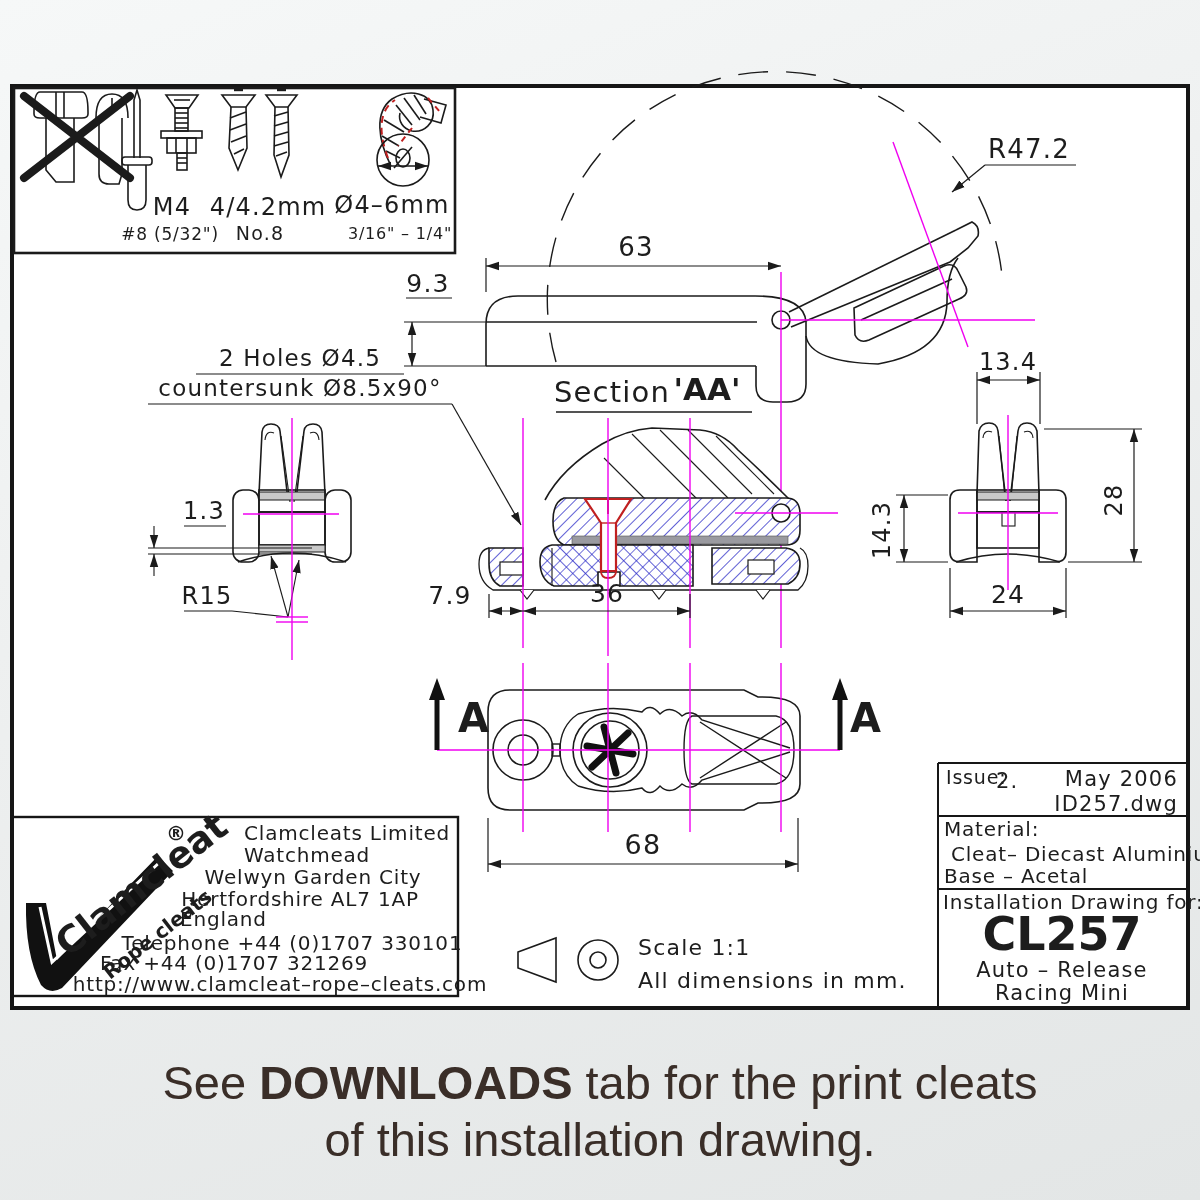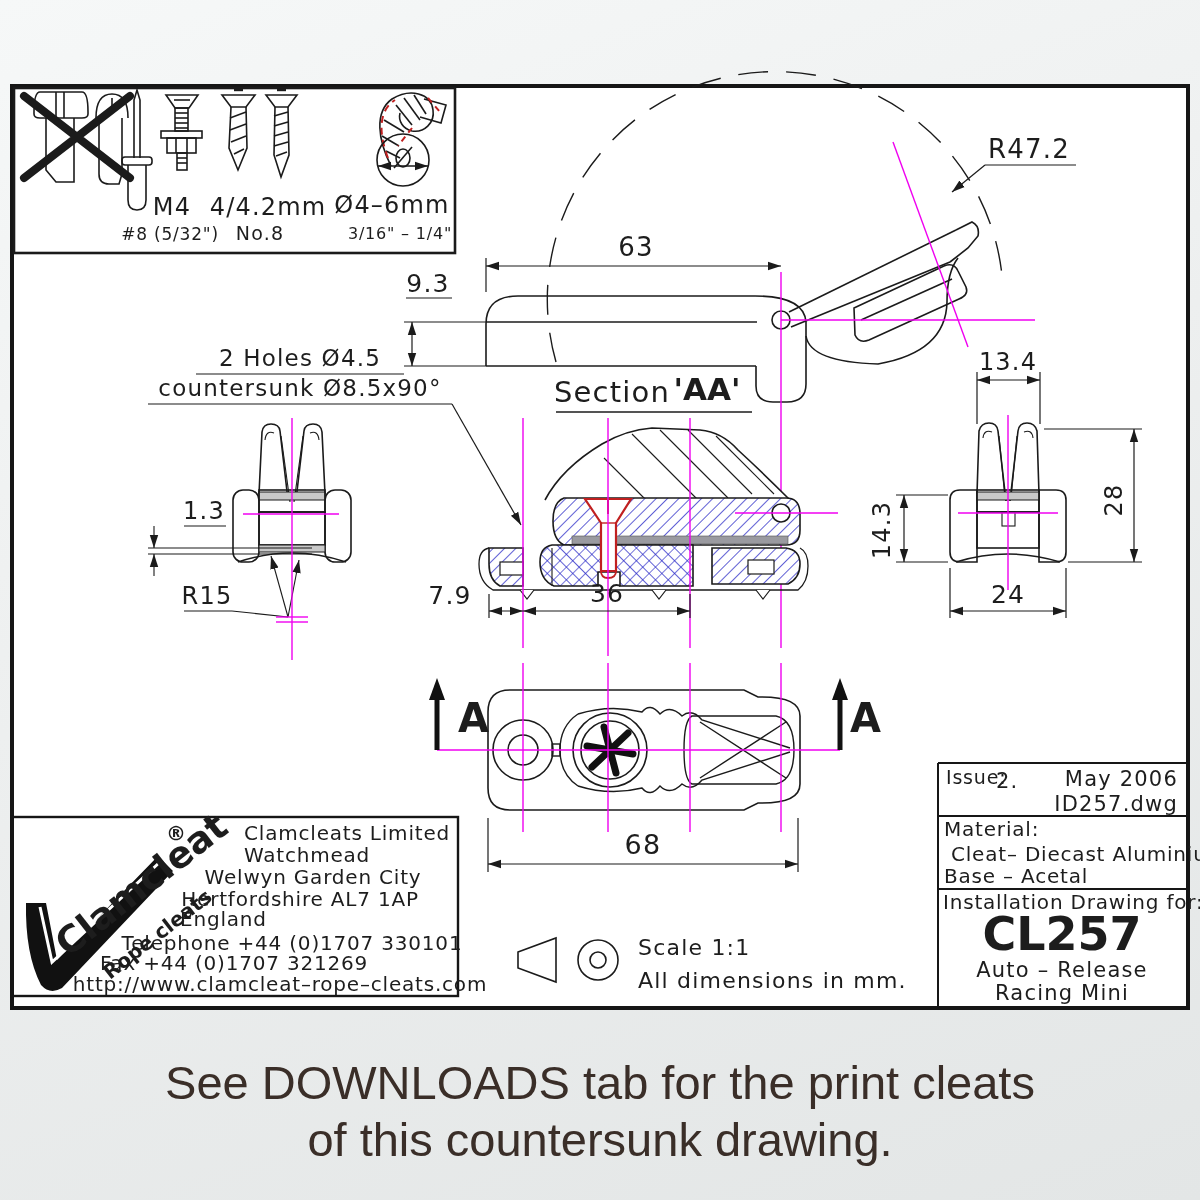--- a/index.html
+++ b/index.html
@@ -11,21 +11,21 @@
   #sheet-wrap{position:absolute;left:0;top:0;width:1200px;height:1012px;}
   svg text{fill:#1d1d1d;}
   .cad{letter-spacing:1.2px;}
   .cadsm{letter-spacing:0.8px;}
   #caption{
     position:absolute;left:0;top:1022px;width:1200px;height:178px;
     display:flex;flex-direction:column;align-items:center;justify-content:center;
     color:#3a2e28;font-family:"Liberation Sans","DejaVu Sans",sans-serif;
     font-size:47px;line-height:57px;text-align:center;
   }
-  #caption b{font-weight:normal;text-align:center;}
+  #caption b{font-weight:bold;text-align:center;}
 </style>
 </head>
 <body>
 
 <div id="sheet-wrap">
 <svg width="1200" height="1012" viewBox="0 0 1200 1012">
   <defs>
     <marker id="mA" markerWidth="15" markerHeight="10" refX="13" refY="5" orient="auto-start-reverse" markerUnits="userSpaceOnUse">
       <path d="M0,0.8 L13,5 L0,9.2 Z" fill="#1b1b1b"></path>
     </marker>
@@ -408,14 +408,14 @@
       <circle cx="598" cy="960" r="8"></circle>
     </g>
     <text class="cad" x="638" y="955" font-size="22">Scale  1:1</text>
     <text class="cad" x="638" y="988" font-size="22">All  dimensions  in  mm.</text>
   </g>
 </svg>
 </div>
 
 <div id="caption">
   <div><span>See </span><b>DOWNLOADS</b><span> tab for the print cleats</span></div>
-  <div>of this countersunk drawing.</div>
+  <div>of this installation drawing.</div>
 </div>
 
 </body></html>

